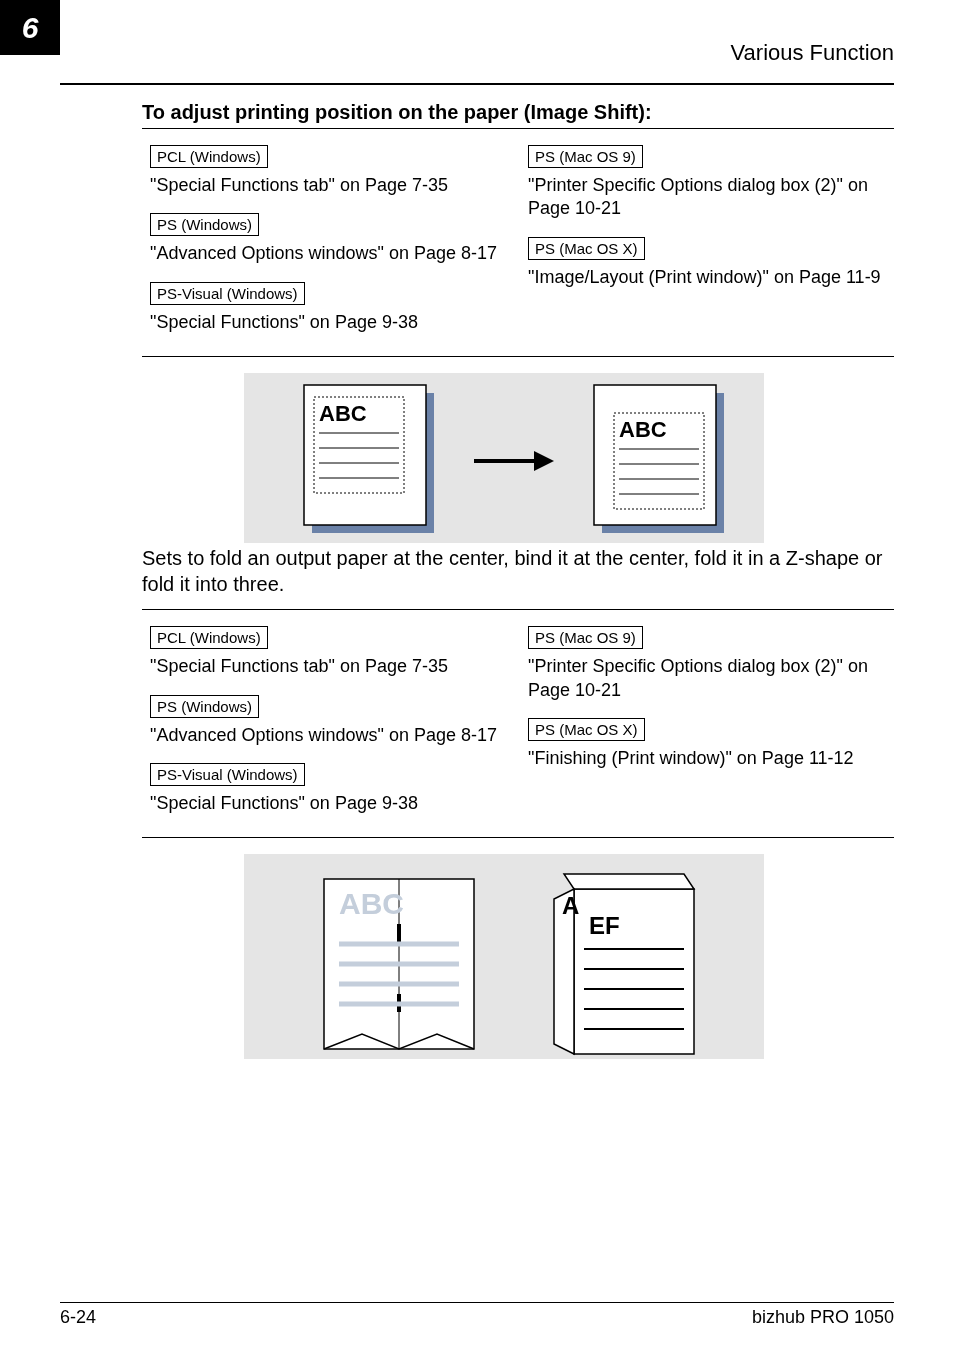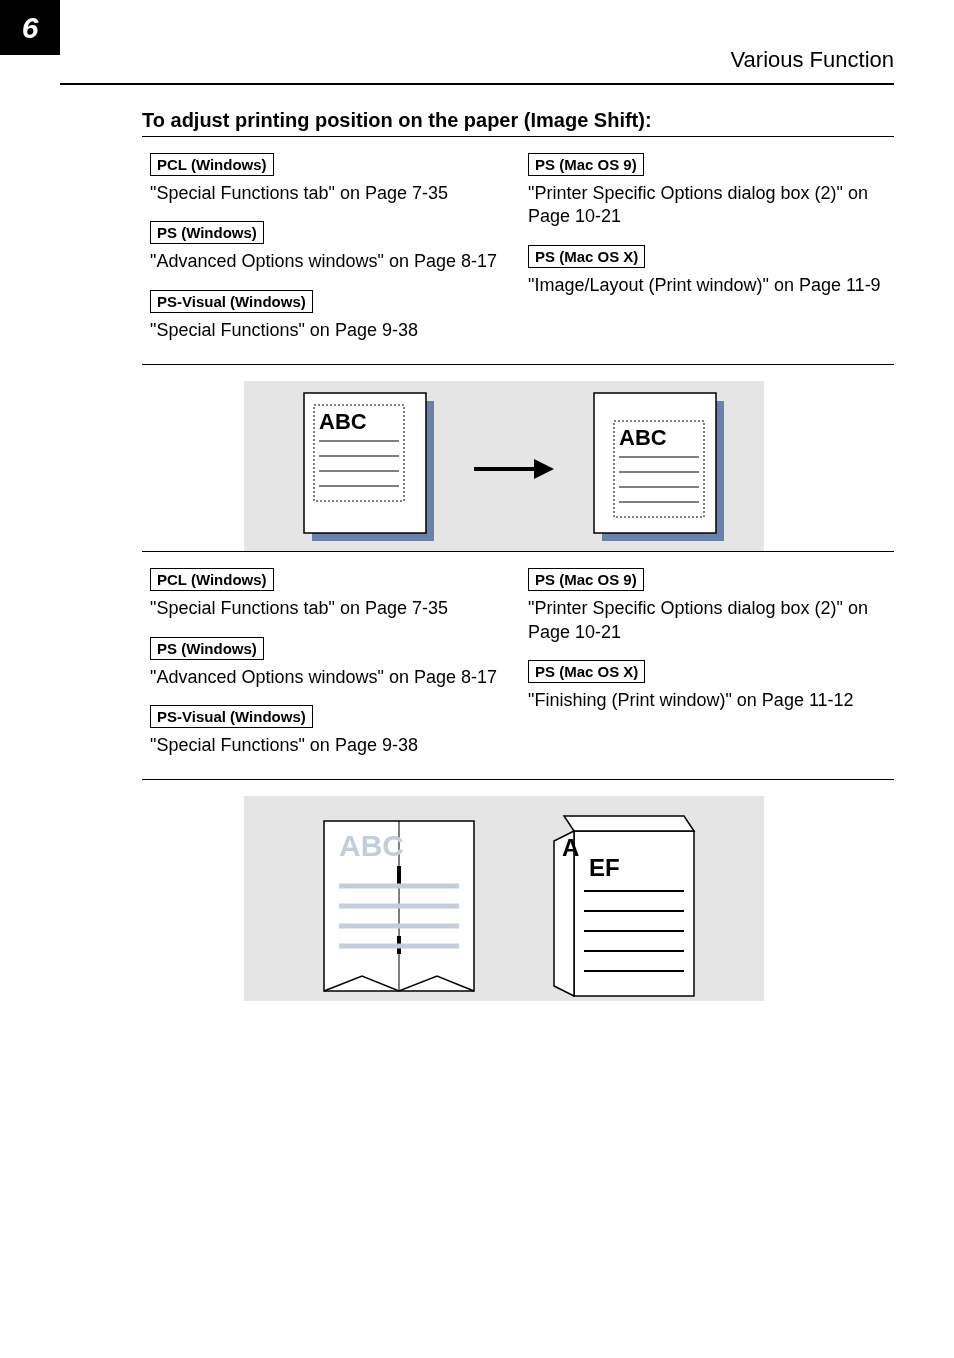--- a/index.html
+++ b/index.html
@@ -36,26 +36,26 @@
   .headerbar {
     display: flex;
     justify-content: flex-end;
     height: 55px;
     align-items: flex-end;
     border-bottom: 2px solid #000;
     margin-left: 0px;
   }
   .sectiontitle {
     font-size: 22px;
-    padding-bottom: 10px;
+    padding-bottom: 17px;
   }
 
   .content {
     padding-left: 82px;
-    padding-top: 10px;
+    padding-top: 2px;
   }
 
   h3.subheading {
     font-size: 20px;
     font-weight: bold;
     margin: 14px 0 4px 0;
   }
   p.subdesc {
     font-size: 20px;
     margin: 2px 0 12px 0;
@@ -70,21 +70,21 @@
     display: flex;
     gap: 20px;
   }
   .col {
     flex: 1 1 50%;
     min-width: 0;
   }
   .tag {
     display: inline-block;
     border: 1.5px solid #000;
-    font-weight: bold;
+    font-weight: normal;
     font-size: 15px;
     padding: 2px 6px;
     margin: 6px 0 4px 0;
     font-family: Arial, Helvetica, sans-serif;
   }
   .taglink {
     font-size: 18px;
     margin: 2px 0 10px 0;
     line-height: 1.3;
   }
@@ -161,20 +161,21 @@
         <rect x="350" y="12" width="122" height="140" fill="#ffffff" stroke="#000" stroke-width="1.5"></rect>
         <rect x="370" y="40" width="90" height="96" fill="none" stroke="#000" stroke-width="1" stroke-dasharray="2 2"></rect>
         <text x="375" y="64" font-family="Arial" font-size="22" font-weight="bold" fill="#000" id="s1lB">ABC</text>
         <line x1="375" y1="76" x2="455" y2="76" stroke="#000"></line>
         <line x1="375" y1="91" x2="455" y2="91" stroke="#000"></line>
         <line x1="375" y1="106" x2="455" y2="106" stroke="#000"></line>
         <line x1="375" y1="121" x2="455" y2="121" stroke="#000"></line>
       </svg>
     </div>
 
+    <p class="subdesc">Sets to fold an output paper at the center, bind it at the center, fold it in a Z-shape or fold it into three.</p>
 
     <div class="driverbox">
       <div class="col">
         <div class="tag">PCL (Windows)</div>
         <div class="taglink">"Special Functions tab" on Page 7-35</div>
         <div class="tag">PS (Windows)</div>
         <div class="taglink">"Advanced Options windows" on Page 8-17</div>
         <div class="tag">PS-Visual (Windows)</div>
         <div class="taglink">"Special Functions" on Page 9-38</div>
       </div>
@@ -220,13 +221,17 @@
           <line x1="340" y1="115" x2="440" y2="115" stroke="#000" stroke-width="2"></line>
           <line x1="340" y1="135" x2="440" y2="135" stroke="#000" stroke-width="2"></line>
           <line x1="340" y1="155" x2="440" y2="155" stroke="#000" stroke-width="2"></line>
           <line x1="340" y1="175" x2="440" y2="175" stroke="#000" stroke-width="2"></line>
         </g>
       </svg>
     </div>
 
   </div>
 
+  <div class="footer">
+    <span>6-24</span>
+    <span>bizhub PRO 1050</span>
+  </div>
 </div>
 
 </body></html>

